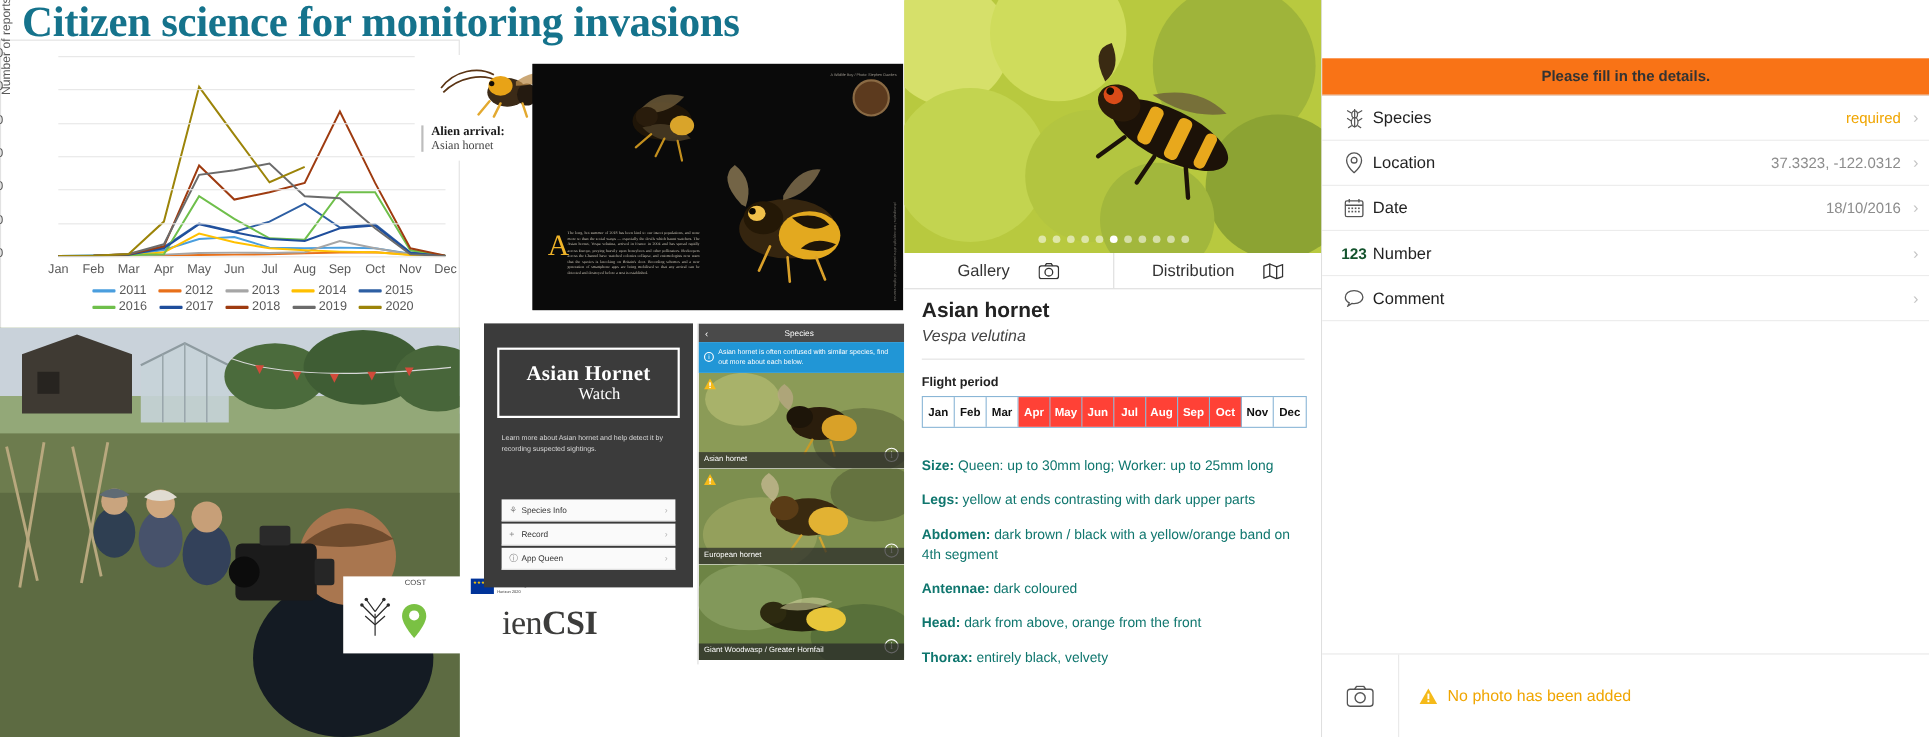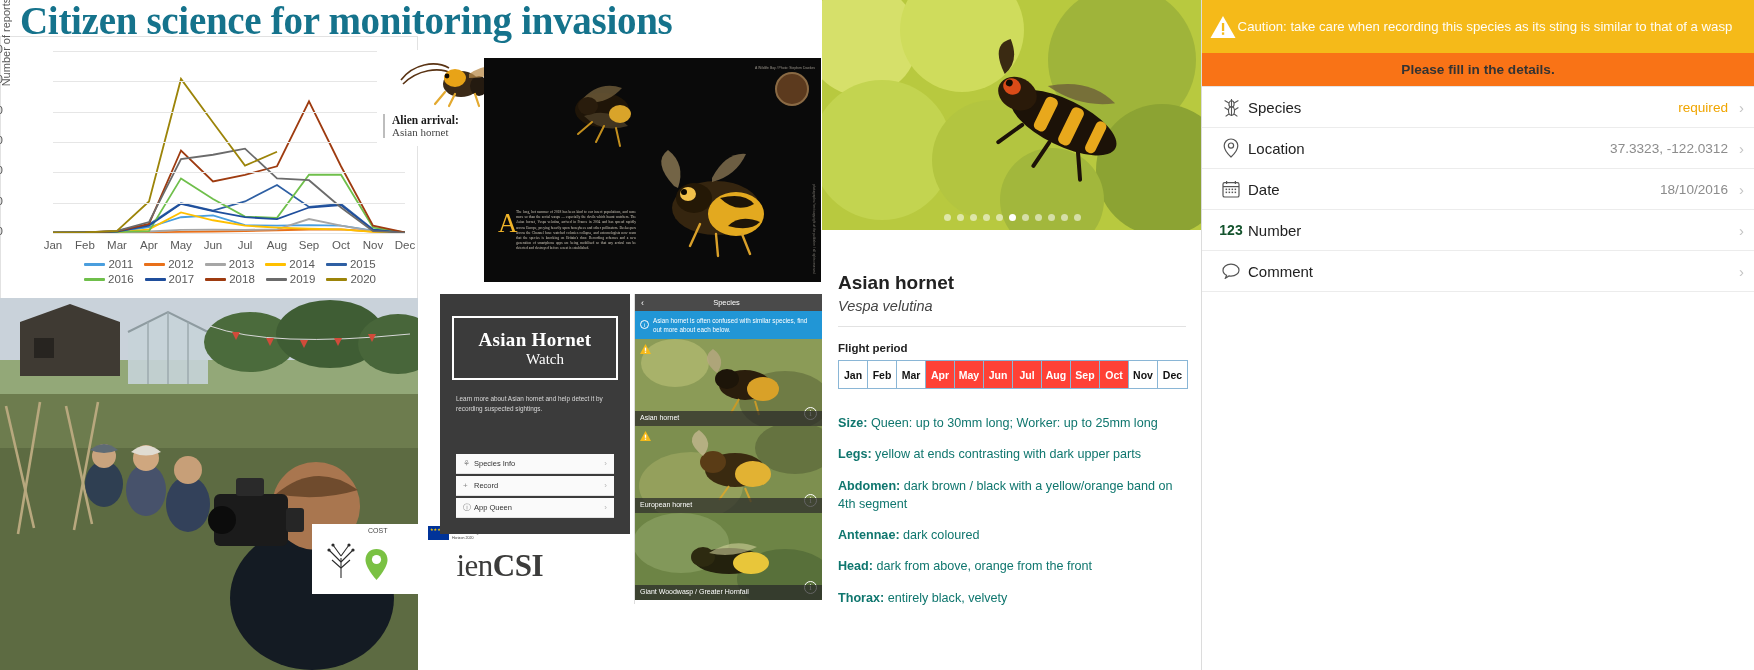--- a/index.html
+++ b/index.html
@@ -563,20 +563,41 @@
           <span class="dot"></span>
           <span class="dot on"></span>
           <span class="dot"></span>
           <span class="dot"></span>
           <span class="dot"></span>
           <span class="dot"></span>
           <span class="dot"></span>
         </div>
     </div>
 
+    <div id="detail-tabs">
+      <div class="dtab">
+        <span>Gallery</span>
+        <span>
+          <svg width="19" height="15" viewBox="0 0 19 15">
+              <rect x="0.7" y="2.7" width="17.6" height="11.6" rx="2.2" fill="none" stroke="#333" stroke-width="1.2"></rect>
+              <path d="M6 2.7 L7.3 0.7 h4.4 L13 2.7" fill="none" stroke="#333" stroke-width="1.2"></path>
+              <circle cx="9.5" cy="8.4" r="3.5" fill="none" stroke="#333" stroke-width="1.2"></circle>
+            </svg>
+        </span>
+      </div>
+      <div class="dtab">
+        <span>Distribution</span>
+        <span>
+          <svg width="19" height="15" viewBox="0 0 19 15">
+              <path d="M1 3 L6.3 1 L12.6 3.6 L18 1.6 V12.4 L12.6 14.4 L6.3 11.8 L1 13.8 Z" fill="none" stroke="#333" stroke-width="1.2"></path>
+              <path d="M6.3 1 V11.8 M12.6 3.6 V14.4" stroke="#333" stroke-width="1.2"></path>
+            </svg>
+        </span>
+      </div>
+    </div>
 
     <div id="detail-name">Asian hornet</div>
     <div id="detail-latin">Vespa velutina</div>
     <div id="detail-rule"></div>
     <div id="flight-label">Flight period</div>
     <div id="flight-table">
         <div class="mcell">Jan</div>
         <div class="mcell">Feb</div>
         <div class="mcell">Mar</div>
         <div class="mcell hot">Apr</div>
@@ -593,30 +614,20 @@
         <div class="fact"><b>Size:</b><span> Queen: up to 30mm long; Worker: up to 25mm long</span></div>
         <div class="fact"><b>Legs:</b><span> yellow at ends contrasting with dark upper parts</span></div>
         <div class="fact"><b>Abdomen:</b><span> dark brown / black with a yellow/orange band on 4th segment</span></div>
         <div class="fact"><b>Antennae:</b><span> dark coloured</span></div>
         <div class="fact"><b>Head:</b><span> dark from above, orange from the front</span></div>
         <div class="fact"><b>Thorax:</b><span> entirely black, velvety</span></div>
       </div>
   </div>
 
   <div id="form">
-    <div id="caution">
-      <span>
-        <svg width="26" height="24" viewBox="0 0 26 24">
-            <path d="M13 1 L25.5 23 L0.5 23 Z" fill="#ffffff"></path>
-            <rect x="11.9" y="8" width="2.3" height="8" fill="#f5ba19"></rect>
-            <rect x="11.9" y="17.4" width="2.3" height="2.4" fill="#f5ba19"></rect>
-          </svg>
-      </span>
-      <span id="caution-txt">Caution: take care when recording this species as its sting is similar to that of a wasp</span>
-    </div>
     <div id="fill-bar">Please fill in the details.</div>
 
     <div class="frow" style="top:87px;">
       <span class="f-ic">
         <svg width="15" height="19" viewBox="0 0 15 19">
             <path d="M7.5 1 L7.5 18" stroke="#555" stroke-width="1.1"></path>
             <ellipse cx="7.5" cy="6" rx="2.6" ry="3.2" fill="none" stroke="#555" stroke-width="1.1"></ellipse>
             <ellipse cx="7.5" cy="13" rx="3" ry="4.2" fill="none" stroke="#555" stroke-width="1.1"></ellipse>
             <path d="M4.9 5 L0.6 2.5 M10.1 5 L14.4 2.5 M4.5 12 L0.6 9.5 M10.5 12 L14.4 9.5 M4.9 16 L1.6 18.4 M10.1 16 L13.4 18.4" stroke="#555" stroke-width="1.1"></path>
           </svg>
@@ -672,15 +683,36 @@
       <span class="f-ic">
         <svg width="18" height="16" viewBox="0 0 18 16">
             <path d="M9 1.2 C4.3 1.2 1 3.9 1 7.2 C1 9.3 2.4 11.2 4.6 12.3 L3.4 15.2 L7 12.9 C7.6 13 8.3 13.1 9 13.1 C13.7 13.1 17 10.4 17 7.2 C17 3.9 13.7 1.2 9 1.2 Z" fill="none" stroke="#555" stroke-width="1.2"></path>
           </svg>
       </span>
       <span class="f-lb">Comment</span>
       <span class="f-val"></span>
       <span class="f-ch">›</span>
     </div>
 
+    <div id="photo-bar">
+      <div id="photo-btn">
+        <span>
+          <svg width="25" height="20" viewBox="0 0 25 20">
+              <rect x="0.8" y="3.6" width="23.4" height="15.4" rx="2.6" fill="none" stroke="#555" stroke-width="1.3"></rect>
+              <path d="M7.5 3.6 L9.2 1 h6.6 l1.7 2.6" fill="none" stroke="#555" stroke-width="1.3"></path>
+              <circle cx="12.5" cy="11.3" r="4.6" fill="none" stroke="#555" stroke-width="1.3"></circle>
+            </svg>
+        </span>
+      </div>
+      <div id="photo-msg">
+        <span>
+          <svg width="17" height="16" viewBox="0 0 17 16">
+              <path d="M8.5 1 L16.5 15 L0.5 15 Z" fill="#f5ba19"></path>
+              <rect x="7.7" y="5.6" width="1.7" height="5" fill="#fff"></rect>
+              <rect x="7.7" y="11.6" width="1.7" height="1.7" fill="#fff"></rect>
+            </svg>
+        </span>
+        <span>No photo has been added</span>
+      </div>
+    </div>
   </div>
 
 </div>
 
 </body></html>

